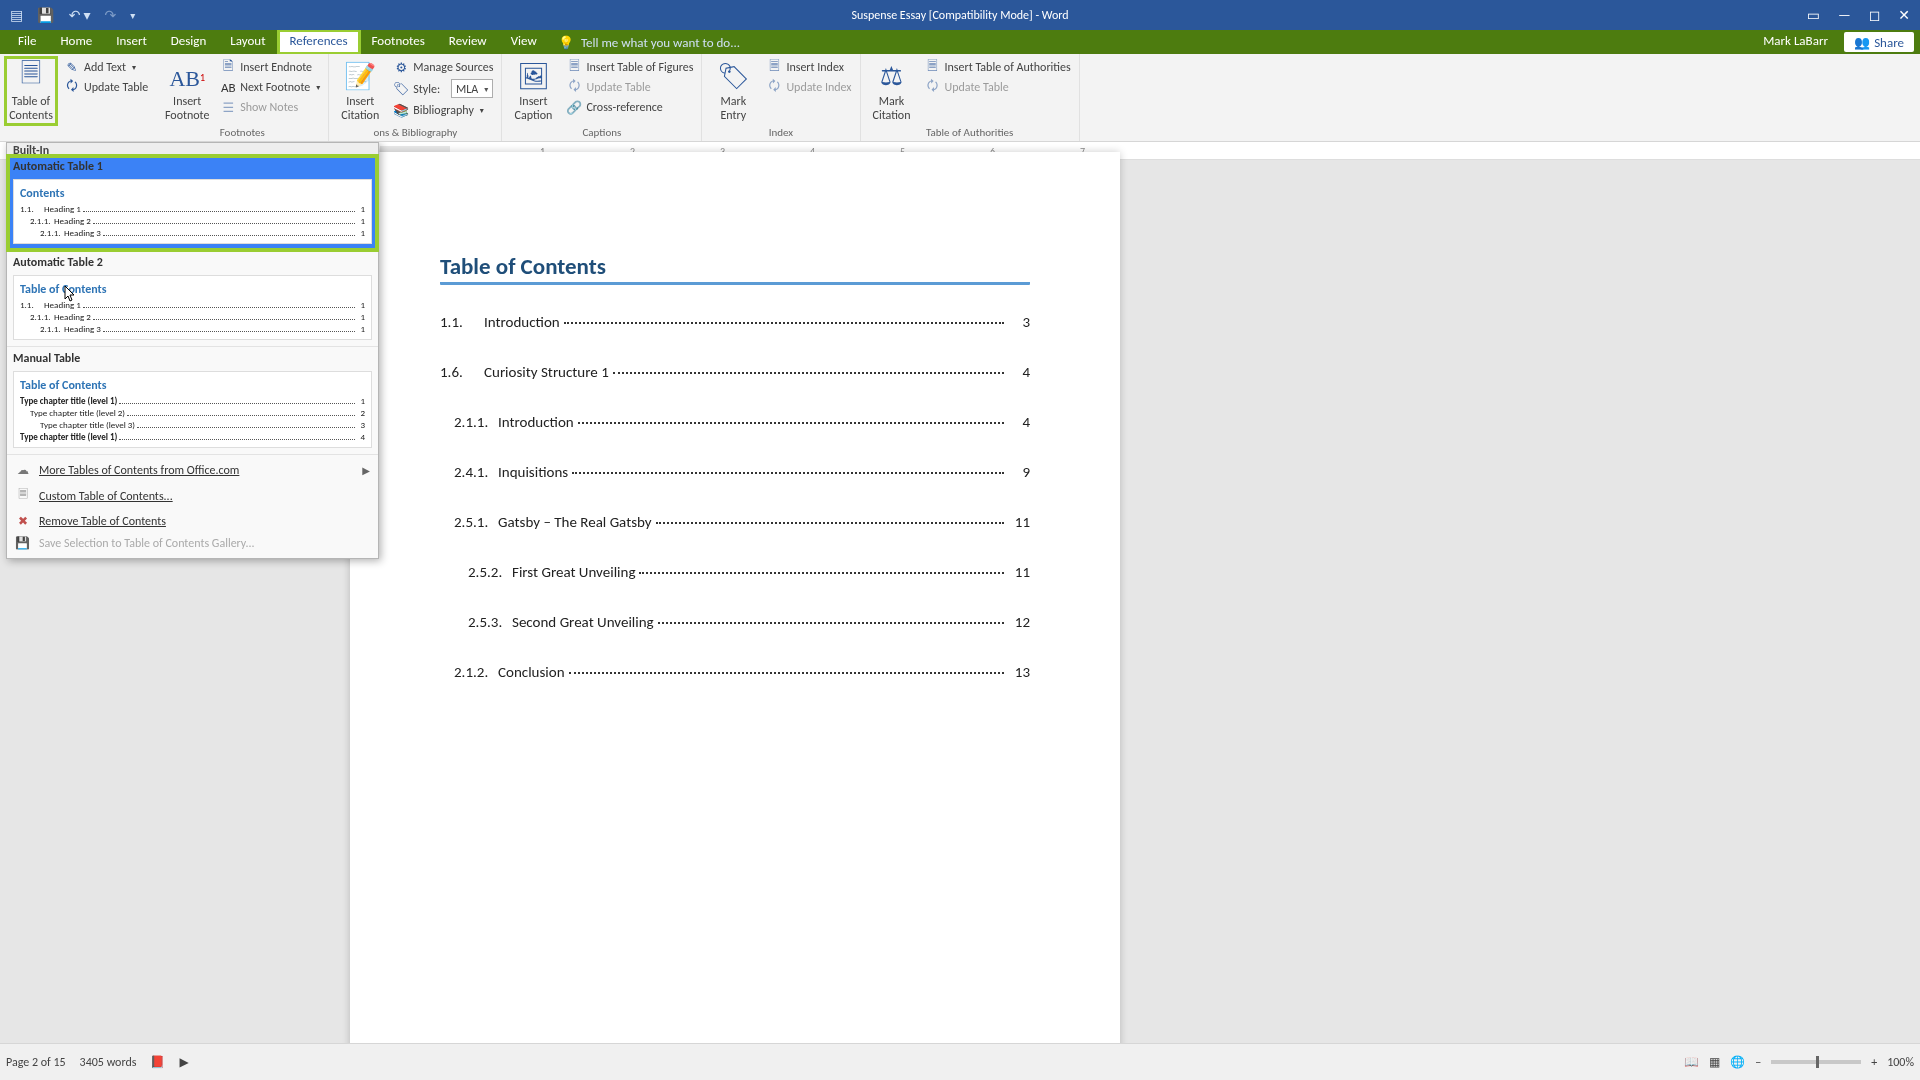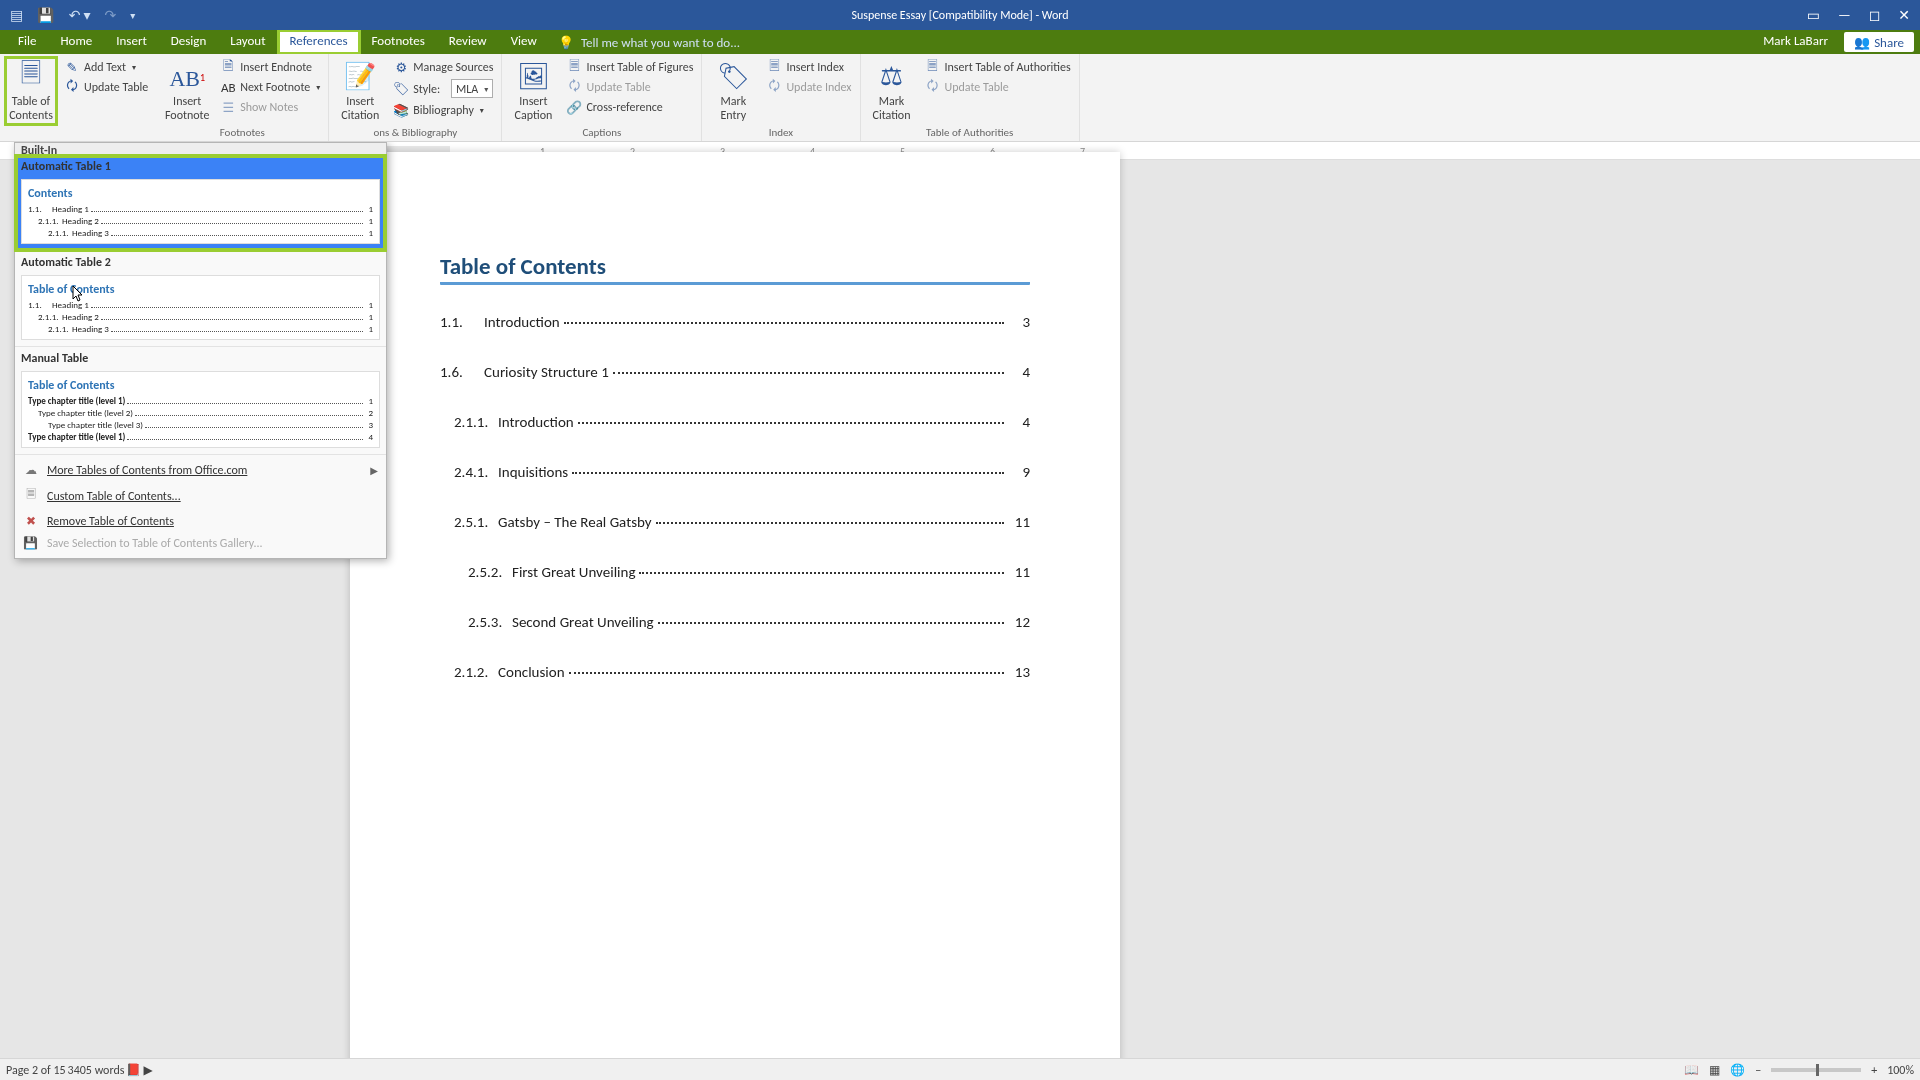--- a/index.html
+++ b/index.html
@@ -51,21 +51,21 @@
 .page h1 { font-family: "Calibri Light", Calibri; color: #1f4e79; font-size: 23px; padding-bottom: 2px; margin-bottom: 28px; border-bottom: 3px solid #5b9bd5; border-radius:1px; }
 .toc-line { display: flex; align-items: baseline; font-size: 15px; color: #222; margin-bottom: 32px; }
 .toc-line .num { min-width: 44px; }
 .toc-line .title { white-space: nowrap; }
 .toc-line .dots { flex: 1; border-bottom: 2px dotted #333; margin: 0 4px; position: relative; top: -3px; }
 .toc-line .pg { min-width: 22px; text-align: right; }
 .ind1 { margin-left: 14px; }
 .ind2 { margin-left: 28px; }
 
 
-.toc-dropdown { position: absolute; left: 14px; top: 0; width: 373px; background: #f9f9f9; border: 1px solid #b5b5b5; box-shadow: 2px 2px 8px rgba(0,0,0,.3); font-size: 12px; color: #333; z-index: 10; }
+.toc-dropdown { position: absolute; left: 6px; top: 0; width: 373px; background: #f9f9f9; border: 1px solid #b5b5b5; box-shadow: 2px 2px 8px rgba(0,0,0,.3); font-size: 12px; color: #333; z-index: 10; }
 .dd-header { background: #eee; padding: 4px 6px; font-weight: 600; color: #444; }
 .dd-header.cut { height: 12px; overflow:hidden; padding-top:0; }
 .gallery-item { padding: 4px 6px 6px; border-bottom: 1px solid #e3e3e3; }
 .gallery-item.highlight { outline: 4px solid #9acd32; outline-offset: -3px; background:#fff; }
 .gallery-item.hover { background: #3b82f6; }
 .gi-title { font-weight: 600; margin-bottom: 6px; }
 .gi-box { background: #fff; border: 1px solid #ddd; padding: 6px 6px 4px; }
 .gi-heading { color: #2e74b5; font-weight: 600; font-size: 12px; margin-bottom: 3px; }
 .mini-row { display: flex; font-size: 9px; color: #222; margin-bottom: 1px; }
 .mini-row .n { min-width: 24px; }
@@ -76,21 +76,21 @@
 
 .dd-menu { padding: 4px 0; }
 .dd-menuitem { display: flex; align-items: center; gap: 8px; padding: 4px 8px; cursor: pointer; }
 .dd-menuitem.disabled { color: #aaa; cursor: default; }
 .dd-menuitem .arrow { margin-left: auto; color: #666; font-size: 10px; }
 .dd-menuitem .mi-icon { width: 16px; text-align:center; color:#777; }
 
 .cursor { position:absolute; left:57px; top:130px; width:12px; height:18px; pointer-events:none; z-index:20; }
 
 
-.status-bar { height: 22px; background: #f0f0f0; border-top: 1px solid #d6d6d6; display: flex; align-items: center; font-size: 12px; color: #444; padding: 0 6px; gap: 2px; }
+.status-bar { height: 37px; background: #f0f0f0; border-top: 1px solid #d6d6d6; display: flex; align-items: center; font-size: 12px; color: #444; padding: 0 6px; gap: 14px; }
 .status-icons { margin-left: auto; display: flex; align-items: center; gap: 10px; }
 .zoom-slider { width: 90px; height: 4px; background: #c8c8c8; position: relative; }
 .zoom-slider::after { content: ""; position: absolute; left: 50%; top: -4px; width: 3px; height: 12px; background: #666; }
 
 .sel { border:1px solid #adadad; display:inline-flex; align-items:center; padding:0 4px; height:19px; background:#fff; gap:6px; }
 .sel .caret { font-size:8px; color:#555; }
 
 .ab-icon { font-family: "Times New Roman", serif; font-size:22px; display:flex; align-items:flex-end; }
 .ab-super { font-size:10px; color:#c00; position:relative; top:-8px; }
 </style>

